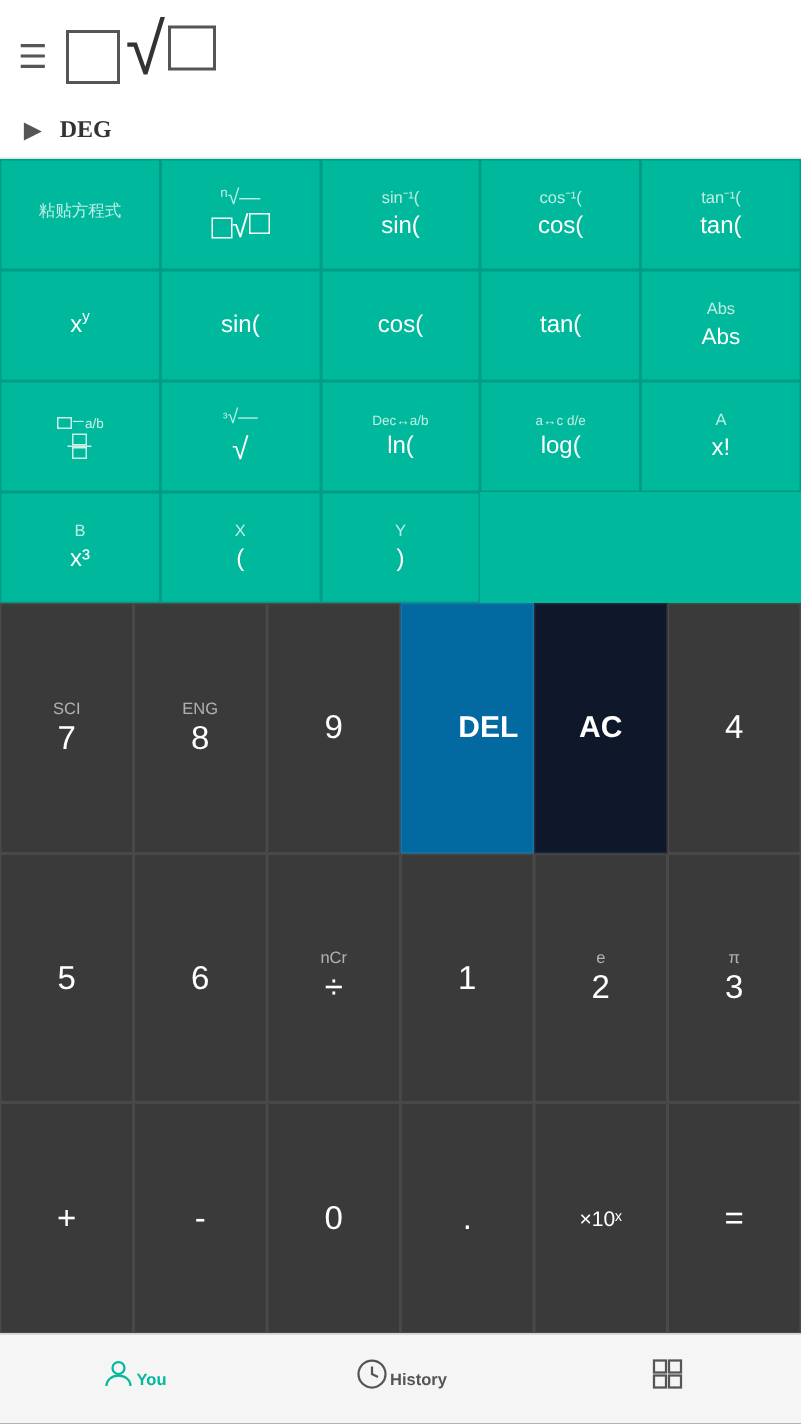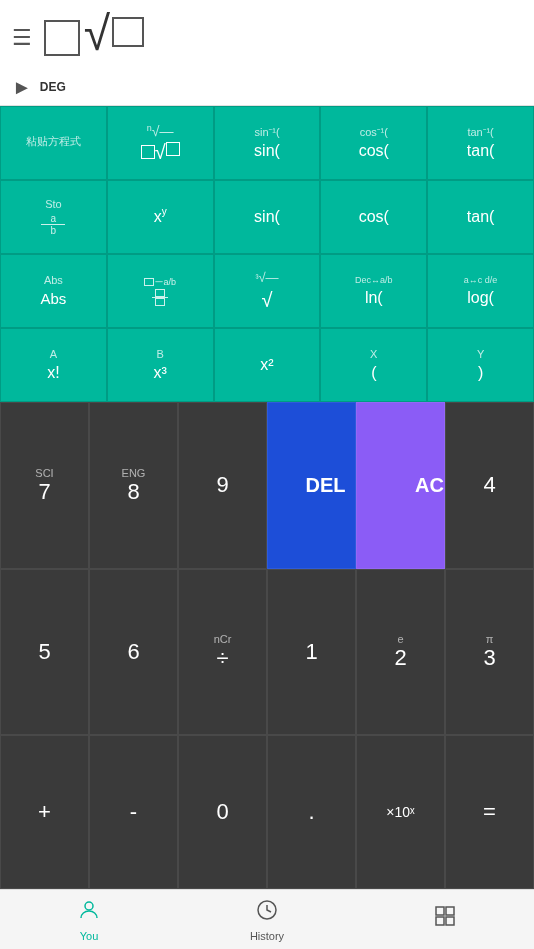--- a/index.html
+++ b/index.html
@@ -52,24 +52,25 @@
       margin-left: 2px;
       vertical-align: middle;
       margin-bottom: 12px;
     }
     .send-icon {
       font-size: 20px;
       color: #555;
       margin-top: 6px;
     }
     .deg-label {
-      font-size: 12px;
+      font-size: 16px;
       color: #333;
       font-weight: bold;
       margin-top: 4px;
+      font-family: Liberation Serif, serif;
     }
 
     
     .sci-keyboard {
       background: #00b89c;
       display: grid;
       grid-template-columns: repeat(5, 1fr);
       flex-shrink: 0;
     }
 
@@ -124,45 +125,45 @@
       color: rgba(255,255,255,0.6);
       line-height: 1;
       margin-bottom: 2px;
     }
     .num-key .num-main {
       font-size: 22px;
       color: #fff;
       line-height: 1;
     }
     .num-key.del-key {
-      background: #1d4ed8;
+      background: #0369a1;
       padding-left: 28px;
     }
     .num-key.ac-key {
-      background: #8b5cf6;
-      align-items: flex-end;
+      background: #0f172a;
     }
 
     
     .bottom-nav {
       display: flex;
       background: #f5f5f5;
       border-top: 1px solid #ddd;
       height: 60px;
       flex-shrink: 0;
     }
     .nav-item {
       flex: 1;
       display: flex;
-      flex-direction: column;
+      flex-direction: row;
       align-items: center;
       justify-content: center;
       cursor: pointer;
       font-size: 11px;
       color: #555;
+      font-weight: bold;
     }
     .nav-item .nav-icon {
       font-size: 22px;
       margin-bottom: 2px;
       color: #555;
     }
     .nav-item.active .nav-label {
       color: #00b89c;
     }
     .nav-item.active .nav-icon {
@@ -211,27 +212,20 @@
     </div>
     <div class="sci-key">
       <span class="key-top">cos⁻¹(</span>
       <span class="key-main">cos(</span>
     </div>
     <div class="sci-key">
       <span class="key-top">tan⁻¹(</span>
       <span class="key-main">tan(</span>
     </div>
     <div class="sci-key">
-      <span class="key-top">Sto</span>
-      <div style="display: flex; flex-direction: column; align-items: center;">
-        <span style="font-size:10px; color:rgba(255,255,255,0.8); border-bottom:1px solid rgba(255,255,255,0.8); padding:0 4px; width:24px; text-align:center;">a</span>
-        <span style="font-size:10px; color:rgba(255,255,255,0.8); padding:0 4px; width:24px; text-align:center;">b</span>
-      </div>
-    </div>
-    <div class="sci-key">
       <div style="display: flex; align-items: flex-start; justify-content: center;">
         <span style="font-size:16px; color:#fff;">x</span>
         <span style="font-size:10px; color:#fff; margin-top:-2px;">y</span>
       </div>
     </div>
     <div class="sci-key">
       <span class="key-main">sin(</span>
     </div>
     <div class="sci-key">
       <span class="key-main">cos(</span>
@@ -272,23 +266,20 @@
       <span class="key-top" style="font-size: 9px;">a↔c d/e</span>
       <span class="key-main">log(</span>
     </div>
     <div class="sci-key">
       <span class="key-top">A</span>
       <span class="key-main">x!</span>
     </div>
     <div class="sci-key">
       <span class="key-top">B</span>
       <span class="key-main">x³</span>
-    </div>
-    <div class="sci-key">
-      <span class="key-main">x²</span>
     </div>
     <div class="sci-key">
       <span class="key-top">X</span>
       <span class="key-main">(</span>
     </div>
     <div class="sci-key">
       <span class="key-top">Y</span>
       <span class="key-main">)</span>
     </div>
   </div>

